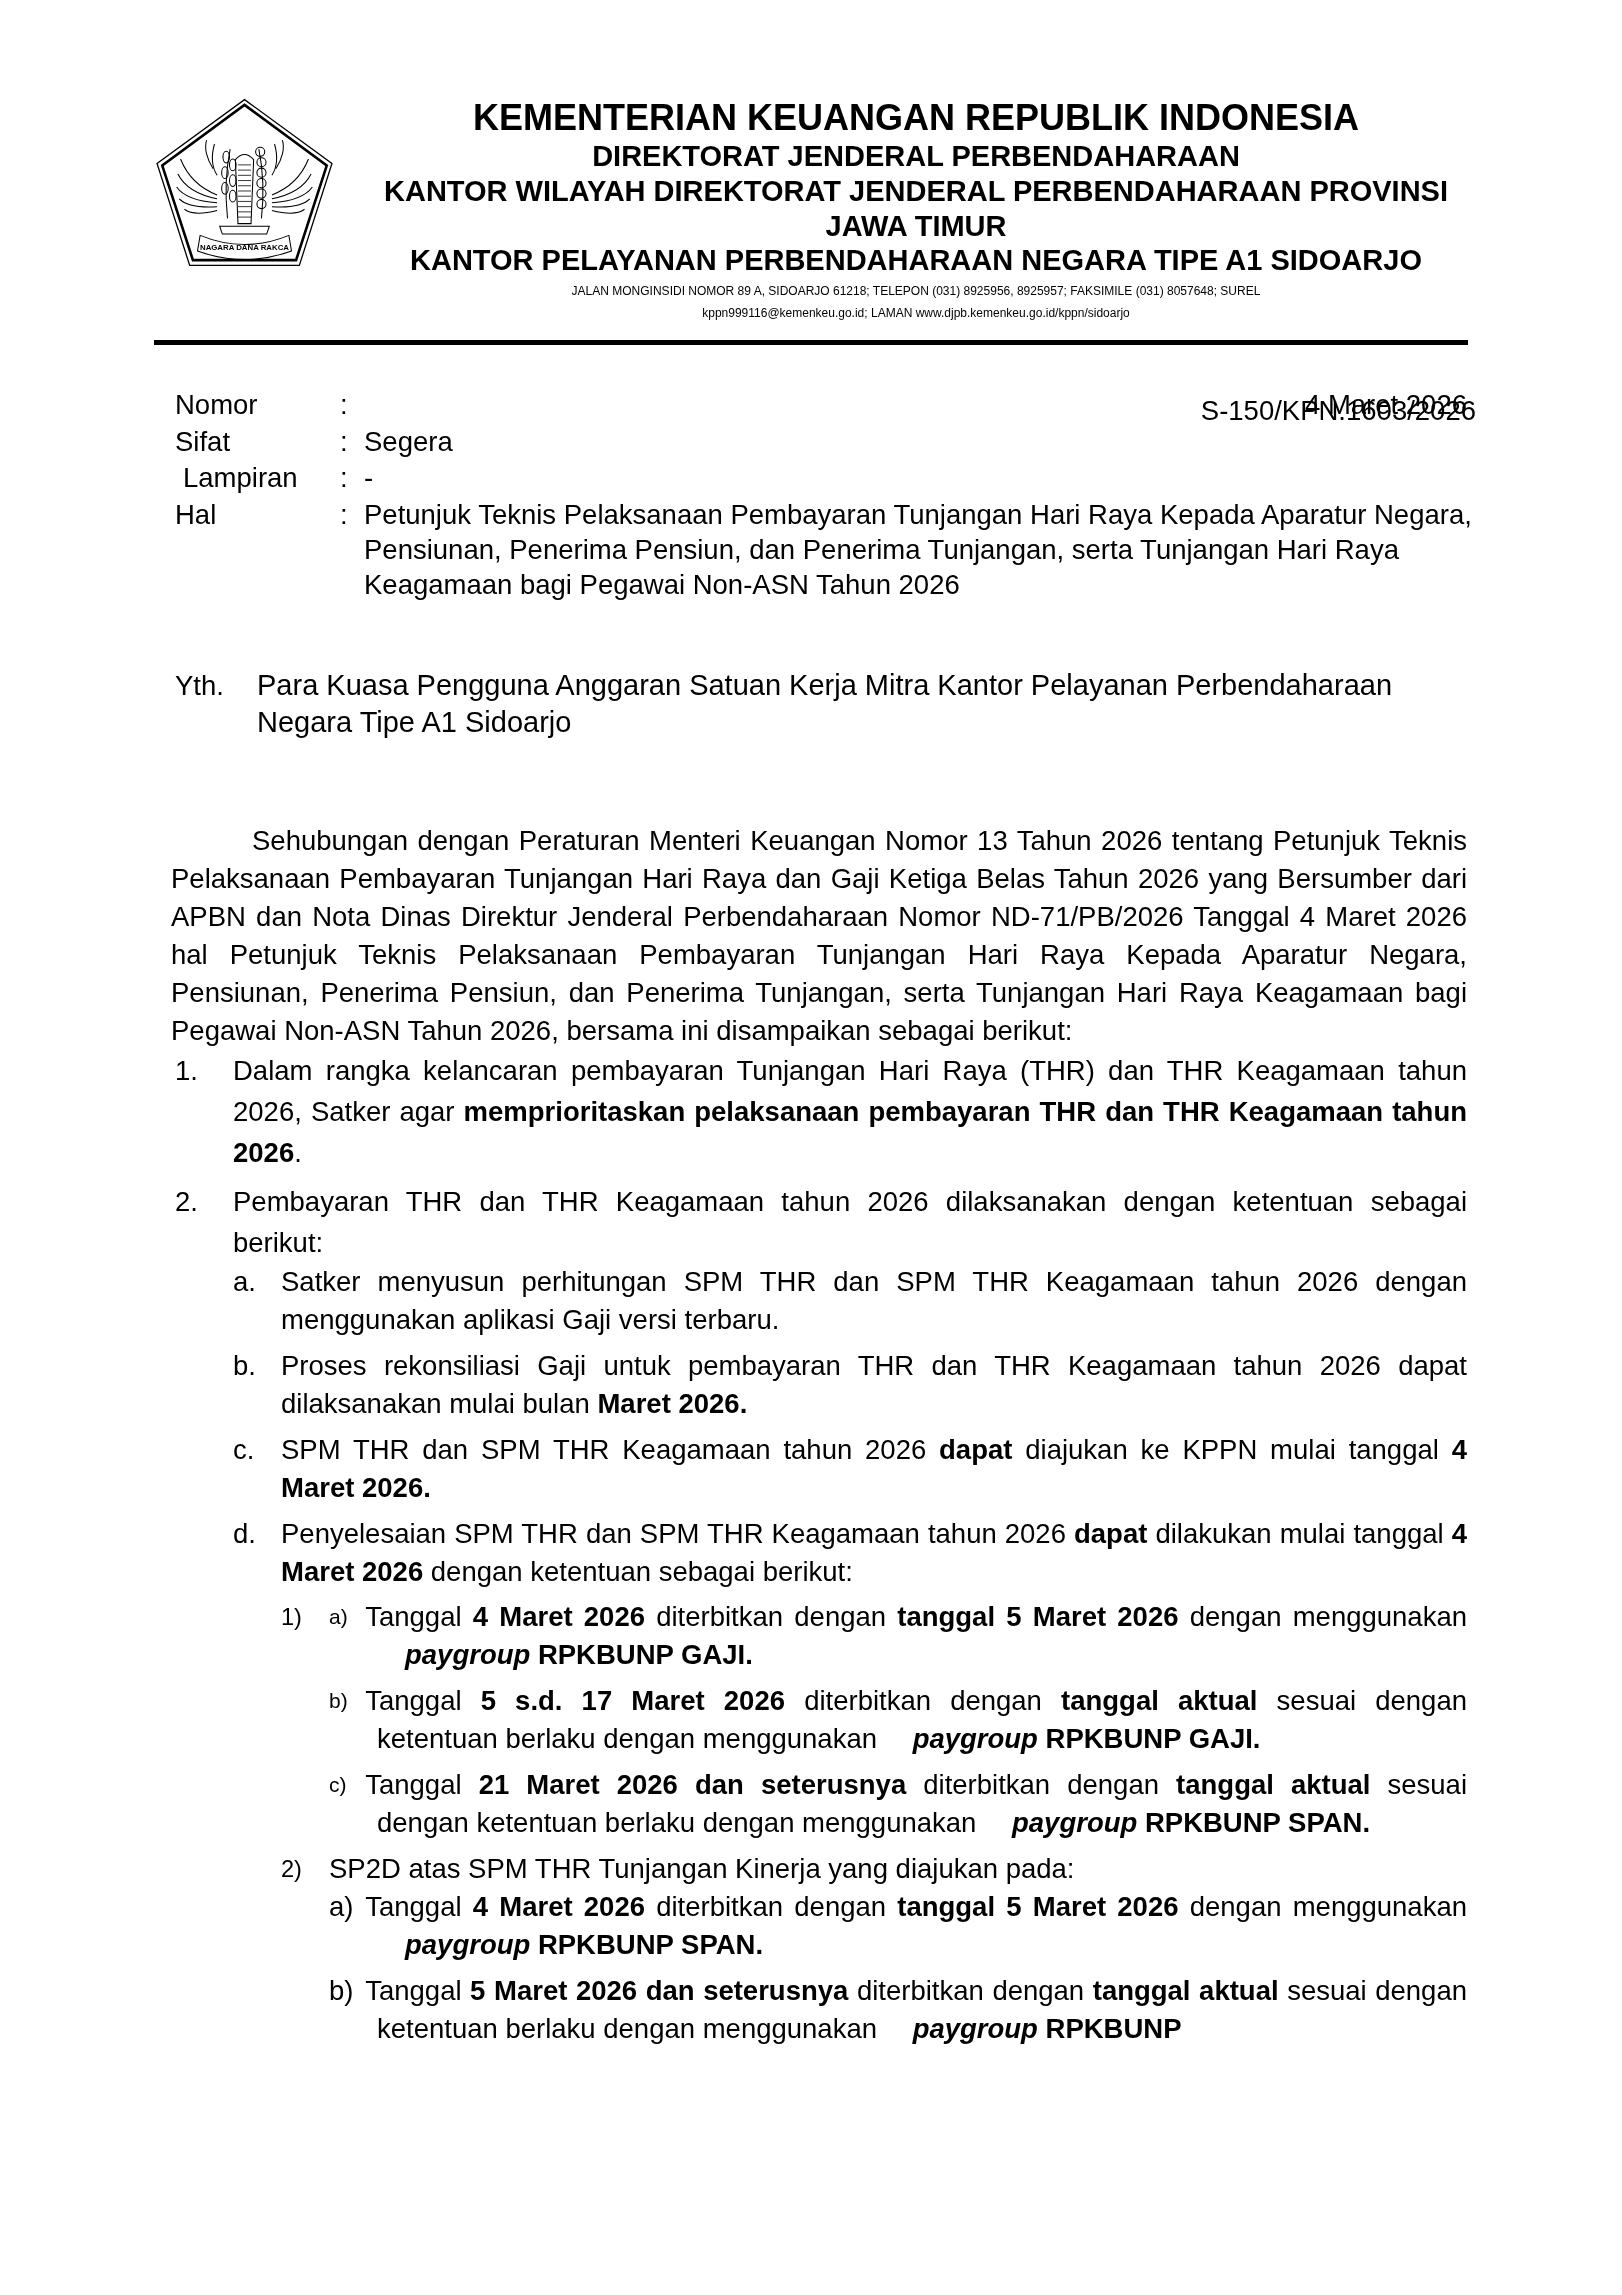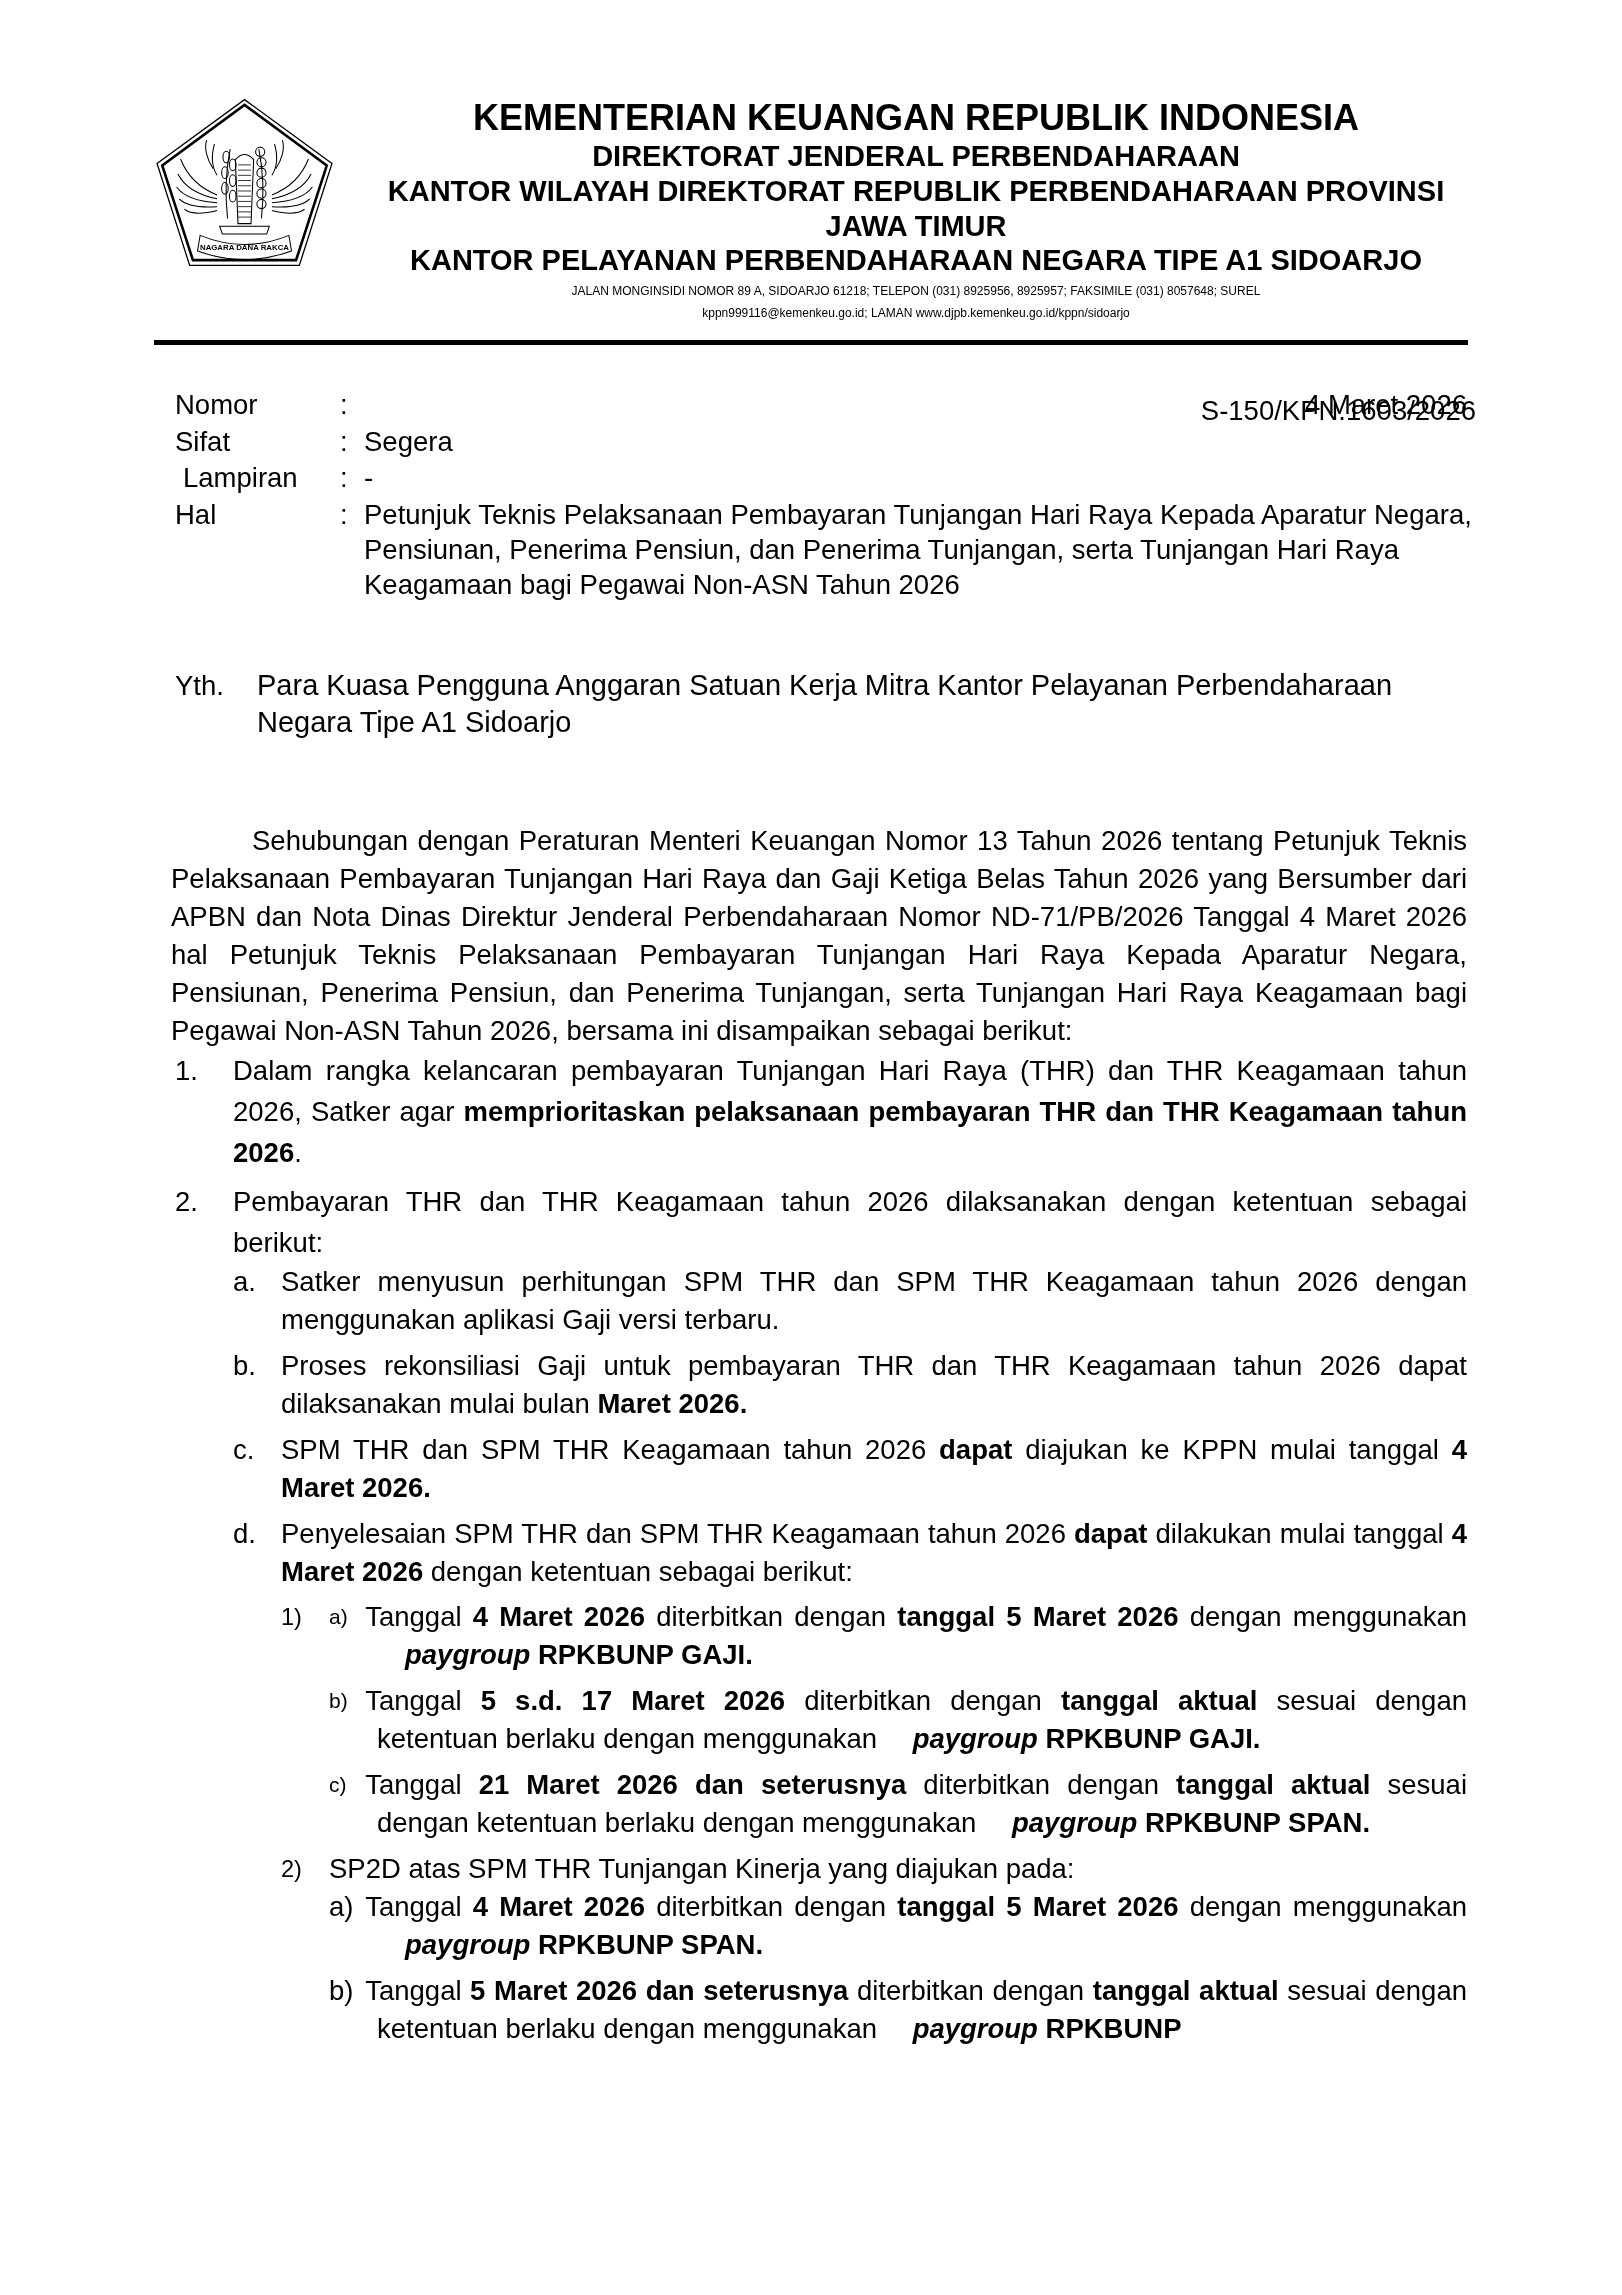--- a/index.html
+++ b/index.html
@@ -106,21 +106,21 @@
       <line x1="128" y1="168" x2="148" y2="168"></line>
         <line x1="128" y1="176" x2="148" y2="176"></line>
       <line x1="128" y1="184" x2="148" y2="184"></line>
     </g>
     <text x="138" y="234" text-anchor="middle" font-family="Liberation Sans, sans-serif" font-size="12" font-weight="bold">NAGARA DANA RAKCA</text>
   </svg>
 </div>
 
 <div class="kop kop1">KEMENTERIAN KEUANGAN REPUBLIK INDONESIA</div>
 <div class="kop kop2" style="top:139px;">DIREKTORAT JENDERAL PERBENDAHARAAN</div>
-<div class="kop kop2" style="top:174px;">KANTOR WILAYAH DIREKTORAT REPUBLIK PERBENDAHARAAN PROVINSI</div>
+<div class="kop kop2" style="top:174px;">KANTOR WILAYAH DIREKTORAT JENDERAL PERBENDAHARAAN PROVINSI</div>
 <div class="kop kop2" style="top:209px;">JAWA TIMUR</div>
 <div class="kop kop2" style="top:243px;">KANTOR PELAYANAN PERBENDAHARAAN NEGARA TIPE A1 SIDOARJO</div>
 <div class="kop kop3" style="top:280px;">JALAN MONGINSIDI NOMOR 89 A, SIDOARJO 61218; TELEPON (031) 8925956, 8925957; FAKSIMILE (031) 8057648; SUREL</div>
 <div class="kop kop3" style="top:302px;">kppn999116@kemenkeu.go.id; LAMAN www.djpb.kemenkeu.go.id/kppn/sidoarjo</div>
 <div id="rule" class="abs"></div>
 
 <div class="ref ref-label" style="top:386px;">Nomor</div>
 <div class="ref ref-colon" style="top:386px;">:</div>
 <div class="ref ref-value" style="top:392px;text-align:right;">S-150/KPN.1603/2026</div>
 <div id="date">4 Maret 2026</div>

